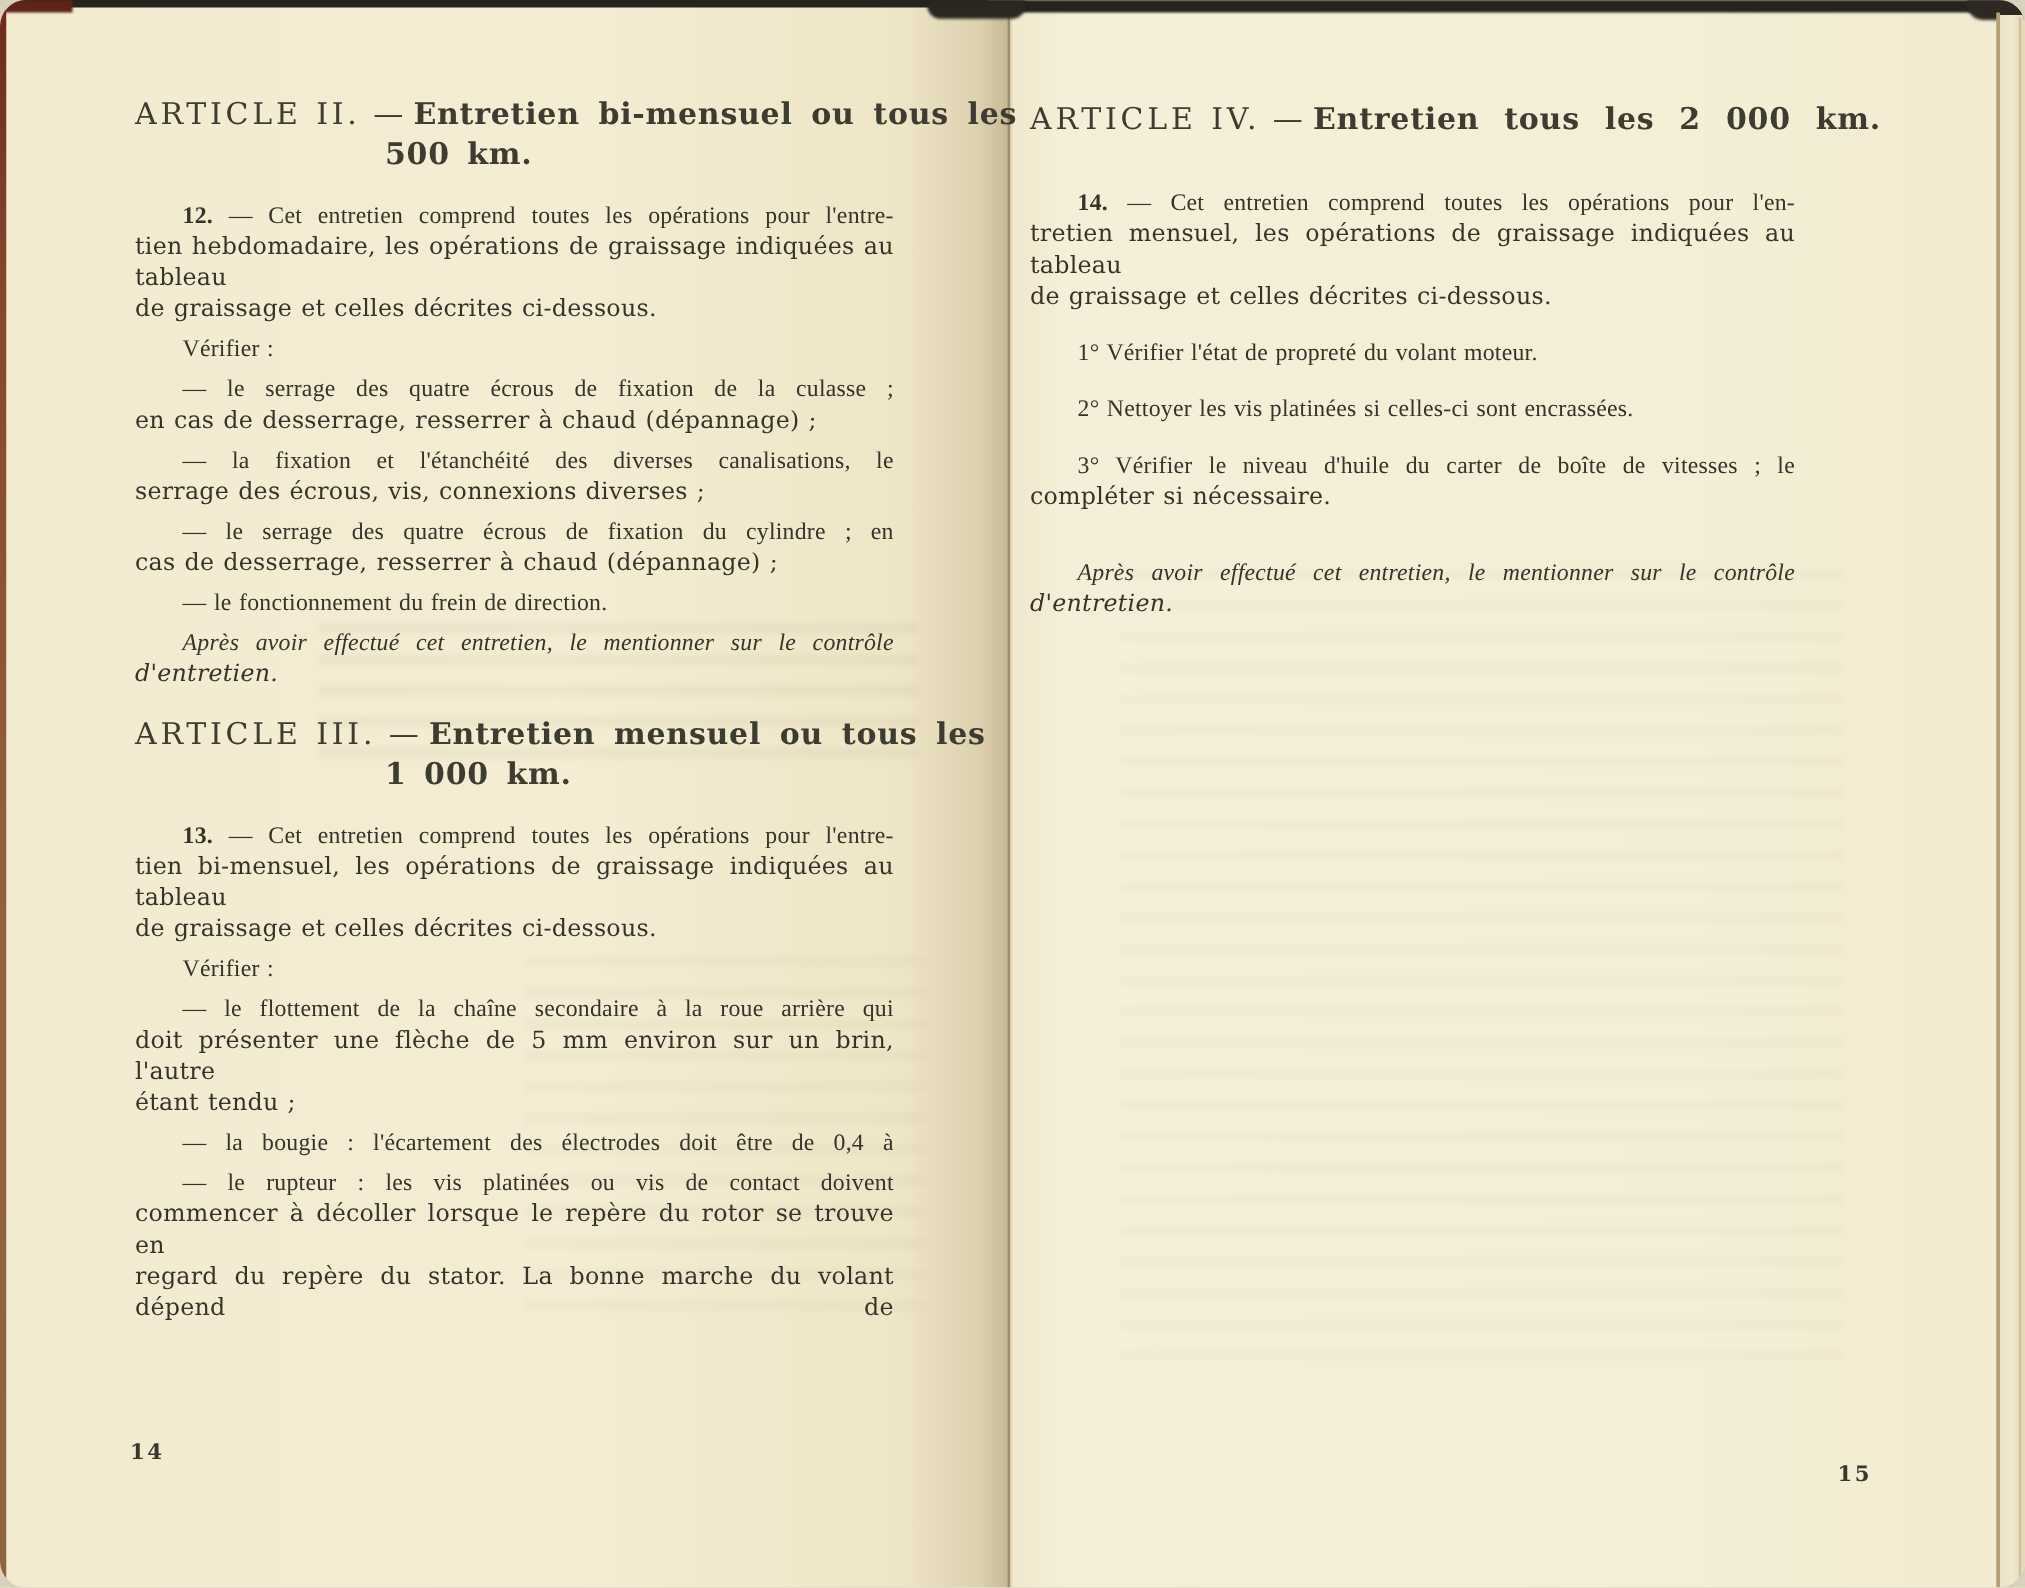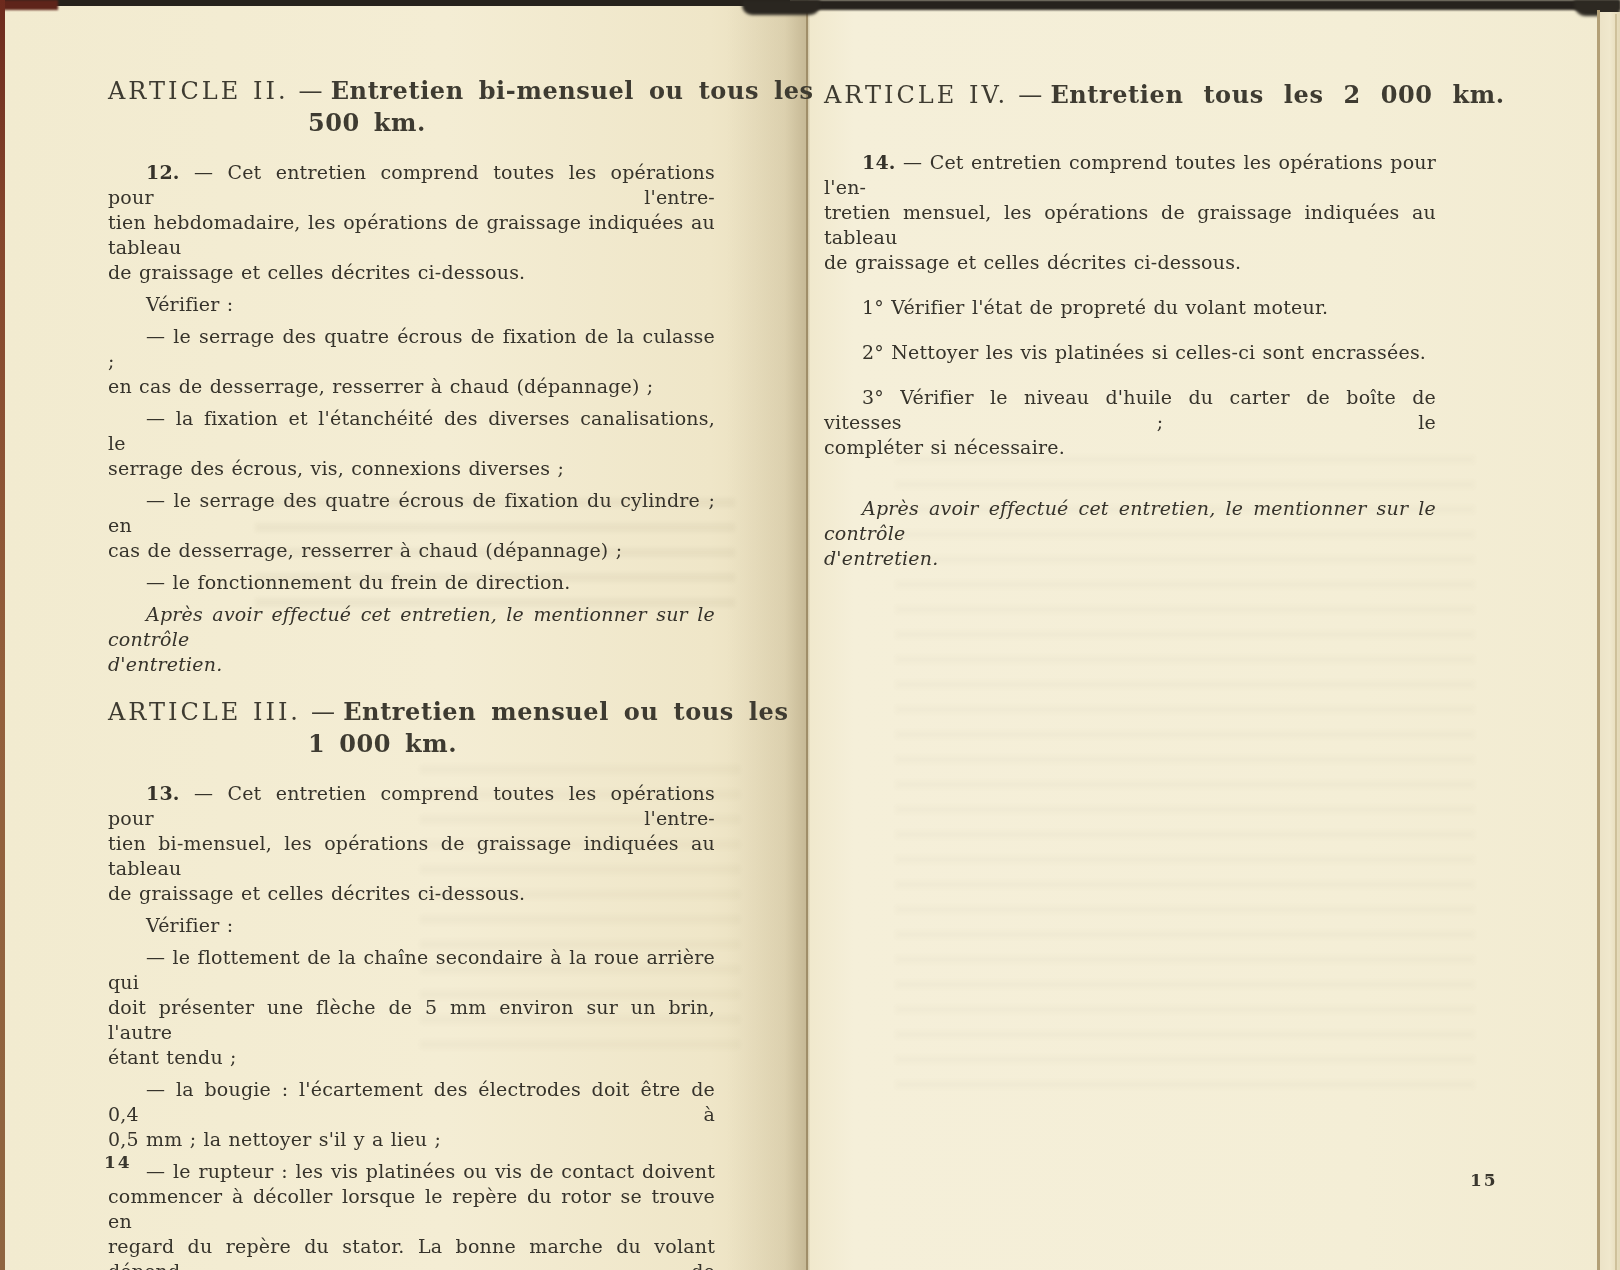--- a/index.html
+++ b/index.html
@@ -1,19 +1,20 @@
 <!DOCTYPE html>
 <html><head>
 <meta charset="utf-8">
 <style>
   html,body{margin:0;padding:0;background:#d8d2bd;}
   .scan{
     position:relative;width:1620px;height:1270px;overflow:hidden;
     font-family:"DejaVu Serif","Liberation Serif",serif;
     background:#f4edd4;
+    border-radius:21px;
   }
   
   .sheet-left{position:absolute;left:5px;top:6px;width:801px;height:1264px;
     background:linear-gradient(90deg,#f2ebd0 0%,#f4edd4 55%,#efe6c8 88%,#e7dcba 99%);}
   .sheet-right{position:absolute;left:806px;top:9px;width:794px;height:1261px;
     background:linear-gradient(90deg,#f0e8cc 0%,#f5efd9 6%,#f4eed6 70%,#f2ebd1 100%);}
   
   .spine{position:absolute;left:726px;top:0;width:84px;height:1270px;
     background:linear-gradient(90deg,rgba(110,90,52,0) 0%,rgba(110,90,52,0.10) 70%,rgba(110,90,52,0.28) 97%,rgba(110,90,52,0.05) 100%);}
   .spine-crease{position:absolute;left:806px;top:6px;width:2px;height:1264px;background:rgba(123,100,58,0.55);filter:blur(0.4px);}
@@ -48,21 +49,21 @@
   .atitle-wide{word-spacing:11px;}
   .atitle2{font-weight:bold;font-size:24px;line-height:30px;margin-left:200px;margin-top:2px;letter-spacing:0.6px;word-spacing:5px;color:#3e3b31;}
   .p{margin:0 0 7px 0;}
   .p-after-h{margin-top:22px;}
   .mt-art{margin-top:20px;}
   .mt-para14{margin-top:40px;}
   .mt-oitem{margin-top:20px;}
   .mt-note-right{margin-top:36px;}
   .ln{text-align:justify;text-align-last:justify;}
   .ln.last{text-align:justify;text-align-last:left;}
-  .ind{text-indent:38px;}
+  .ind{text-indent:38px;font-family:Liberation Serif, serif;}
   .bnum{font-weight:bold;}
   .it{font-style:italic;}
   .pagenum{position:absolute;font-weight:bold;font-size:17px;letter-spacing:2px;color:#3a372e;}
   .pn-left{left:104px;top:1152px;}
   .pn-right{left:1470px;top:1170px;text-align:right;}
 </style>
 </head>
 <body>
 
 <div class="scan">
@@ -129,21 +130,20 @@
       <div class="ln last ind">Vérifier :</div>
     </div>
 
     <div class="p">
       <div class="ln ind">— le flottement de la chaîne secondaire à la roue arrière qui</div>
       <div class="ln">doit présenter une flèche de 5 mm environ sur un brin, l'autre</div>
       <div class="ln last">étant tendu ;</div>
     </div>
     <div class="p">
       <div class="ln ind">— la bougie : l'écartement des électrodes doit être de 0,4 à</div>
-      <div class="ln last">0,5 mm ; la nettoyer s'il y a lieu ;</div>
     </div>
     <div class="p">
       <div class="ln ind">— le rupteur : les vis platinées ou vis de contact doivent</div>
       <div class="ln">commencer à décoller lorsque le repère du rotor se trouve en</div>
       <div class="ln">regard du repère du stator. La bonne marche du volant dépend de</div>
 
     </div>
 
   </div>
 

